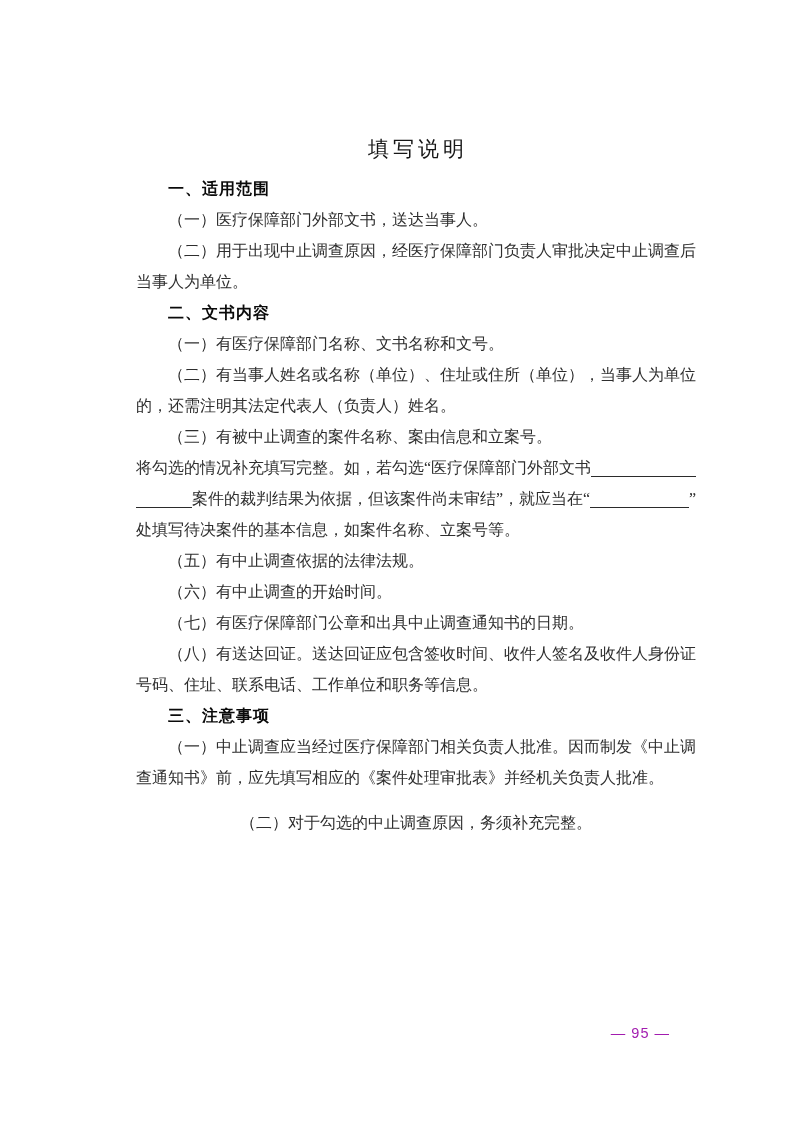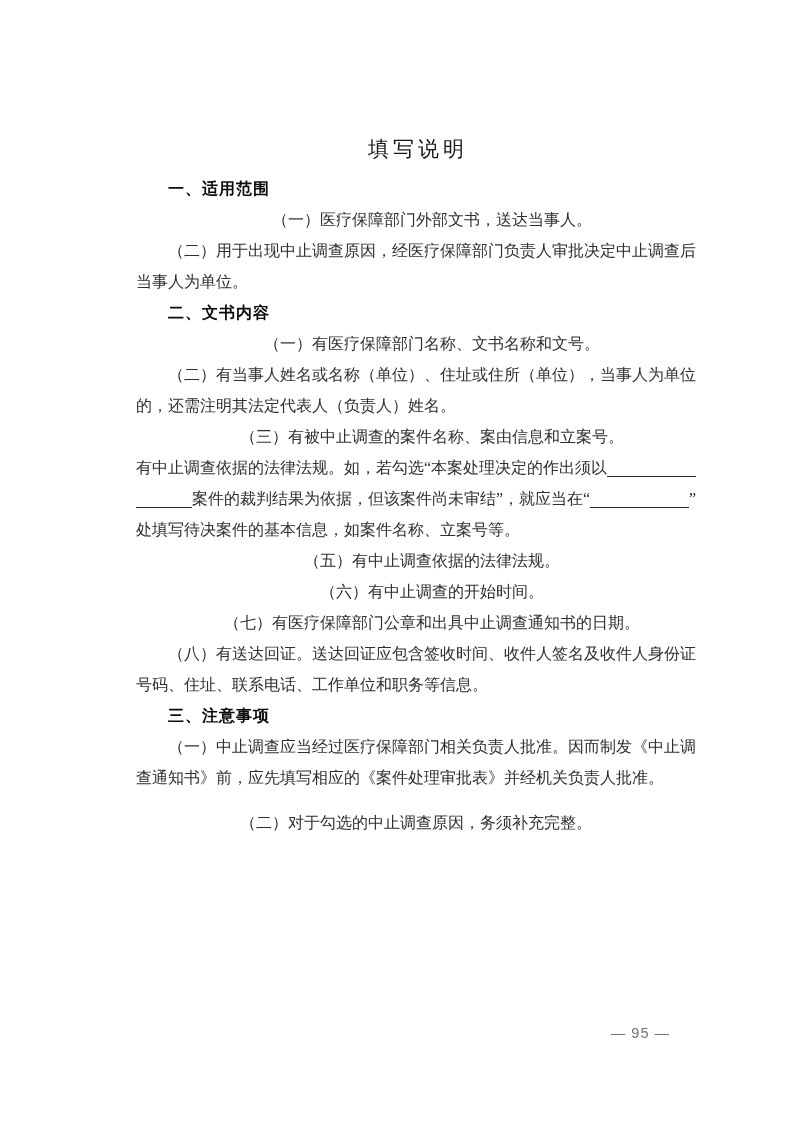--- a/index.html
+++ b/index.html
@@ -31,21 +31,21 @@
     color: #161616;
     margin-bottom: 12px;
     font-weight: 400;
   }
   .line {
     height: 31px;
     line-height: 31px;
     font-size: 16px;
     white-space: nowrap;
   }
-  .indent { padding-left: 32px; text-align: center; }
+  .indent { padding-left: 32px; }
   .heading {
     padding-left: 32px;
     font-family: "Liberation Sans", sans-serif;
     font-weight: 700;
     color: #0a0a0a;
     letter-spacing: 1px;
   }
   .center {
     text-align: center;
     margin-top: 14px;
@@ -64,21 +64,21 @@
     width: 56px;
     border-bottom: 1.5px solid #2b2b2b;
     margin-bottom: 6px;
   }
   .page-number {
     position: absolute;
     top: 1025px;
     right: 123px;
     font-family: "Liberation Sans", sans-serif;
     font-size: 14.5px;
-    color: #737373;
+    color: #a21caf;
     letter-spacing: 1px;
   }
 </style>
 </head>
 <body>
 
 <div class="page">
   <div class="doc">
 
     <div class="title">填写说明</div>
@@ -88,21 +88,21 @@
     <div class="line indent">（二）用于出现中止调查原因，经医疗保障部门负责人审批决定中止调查后</div>
     <div class="line">当事人为单位。</div>
 
     <div class="line heading">二、文书内容</div>
     <div class="line indent">（一）有医疗保障部门名称、文书名称和文号。</div>
     <div class="line indent">（二）有当事人姓名或名称（单位）、住址或住所（单位），当事人为单位</div>
     <div class="line">的，还需注明其法定代表人（负责人）姓名。</div>
     <div class="line indent">（三）有被中止调查的案件名称、案由信息和立案号。</div>
 
     <div class="line fill-line">
-      <span class="txt">有中止调查依据的法律法规。如，若勾选“本案处理决定的作出须以</span>
+      <span class="txt">将勾选的情况补充填写完整。如，若勾选“医疗保障部门外部文书</span>
       <span class="fill"></span>
     </div>
 
     <div class="line fill-line">
       <span class="blank-lead"></span>
       <span class="txt">案件的裁判结果为依据，但该案件尚未审结”，就应当在“</span>
       <span class="fill"></span>
       <span class="txt">”</span>
     </div>
 

